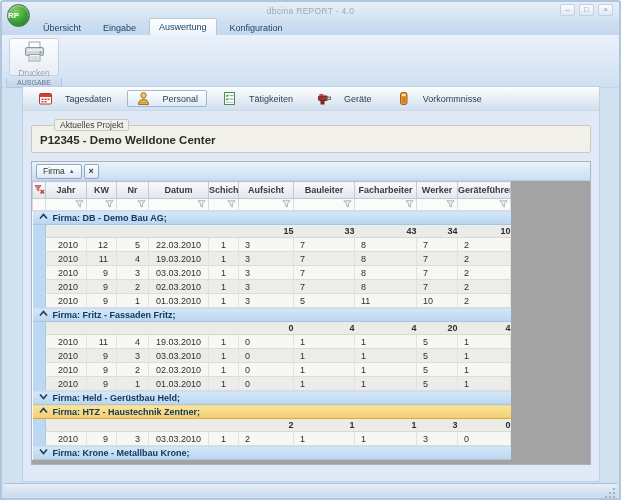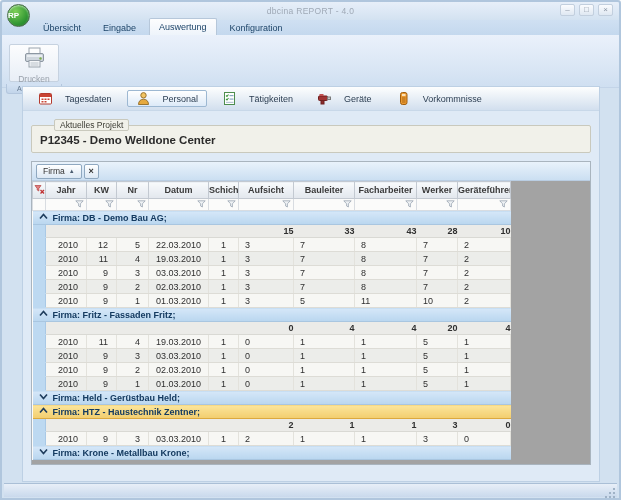--- a/index.html
+++ b/index.html
@@ -21,21 +21,21 @@
 
   
   .ribbon-tabs{position:relative;height:15px;background:linear-gradient(#cfe0f2,#c4d8ee);
                padding-left:32px;display:flex;align-items:flex-end;gap:4px;}
   .rtab{font-size:9px;color:#1d4468;padding:2px 9px 1px 9px;height:12px;line-height:12px;}
   .rtab.active{background:linear-gradient(#fdfdfe,#eef4fb);border:1px solid #b6c7da;border-bottom:none;
                border-radius:2px 2px 0 0;height:13px;}
   .ribbon-body{position:relative;height:52px;background:linear-gradient(#eaf1fb,#d8e5f4 70%,#cfdff1);
                border-bottom:1px solid #c3d4e8;}
   .ribbon-group{position:absolute;left:4px;top:2px;width:56px;}
-  .big-btn{display:block;width:50px;height:38px;margin:7px auto 0 auto;background:linear-gradient(#fcfdfe,#e8eef6);
+  .big-btn{display:block;width:50px;height:38px;margin:1px auto 0 auto;background:linear-gradient(#fcfdfe,#e8eef6);
            border:1px solid #c6d2e0;border-radius:2px;padding:1px 0 0 0;text-align:center;cursor:default;}
   .big-btn-label{display:block;font-size:8.5px;color:#9aa2ac;margin-top:1px;}
   .group-caption{margin-top:2px;height:9px;line-height:9px;text-align:center;font-size:7px;color:#64788f;
                  background:linear-gradient(#d4e2f3,#c2d5ea);border:1px solid #b3c6dd;border-top:none;
                  border-radius:0 0 3px 3px;}
 
   
   .content{position:absolute;left:20px;right:19px;top:84px;bottom:16px;background:#dfeaf6;
            border:1px solid #bdd0e4;box-sizing:border-box;}
   .view-tabs{height:23px;background:linear-gradient(#fdfefe,#d2dfee);display:flex;align-items:center;
@@ -268,21 +268,21 @@
               <td colspan="11"><span class="chev"><svg width="9" height="7" viewBox="0 0 9 7">
                     <path d="M1 5.5 L4.5 1.5 L8 5.5" fill="none" stroke="#1e3c5c" stroke-width="1.6"></path>
                   </svg></span><span class="glabel">Firma: DB - Demo Bau AG;</span></td>
             </tr>
             <tr class="summary">
               <td class="indent"></td>
               <td colspan="5"></td>
               <td class="sumval">15</td>
               <td class="sumval">33</td>
               <td class="sumval">43</td>
-              <td class="sumval">28</td>
+              <td class="sumval">34</td>
               <td class="sumval">10</td>
             </tr>
             <tr class="datarow odd">
               <td class="indent"></td>
               <td class="al-r">2010</td>
               <td class="al-r">12</td>
               <td class="al-r">5</td>
               <td class="al-c">22.03.2010</td>
               <td class="al-c">1</td>
               <td class="al-l">3</td>

